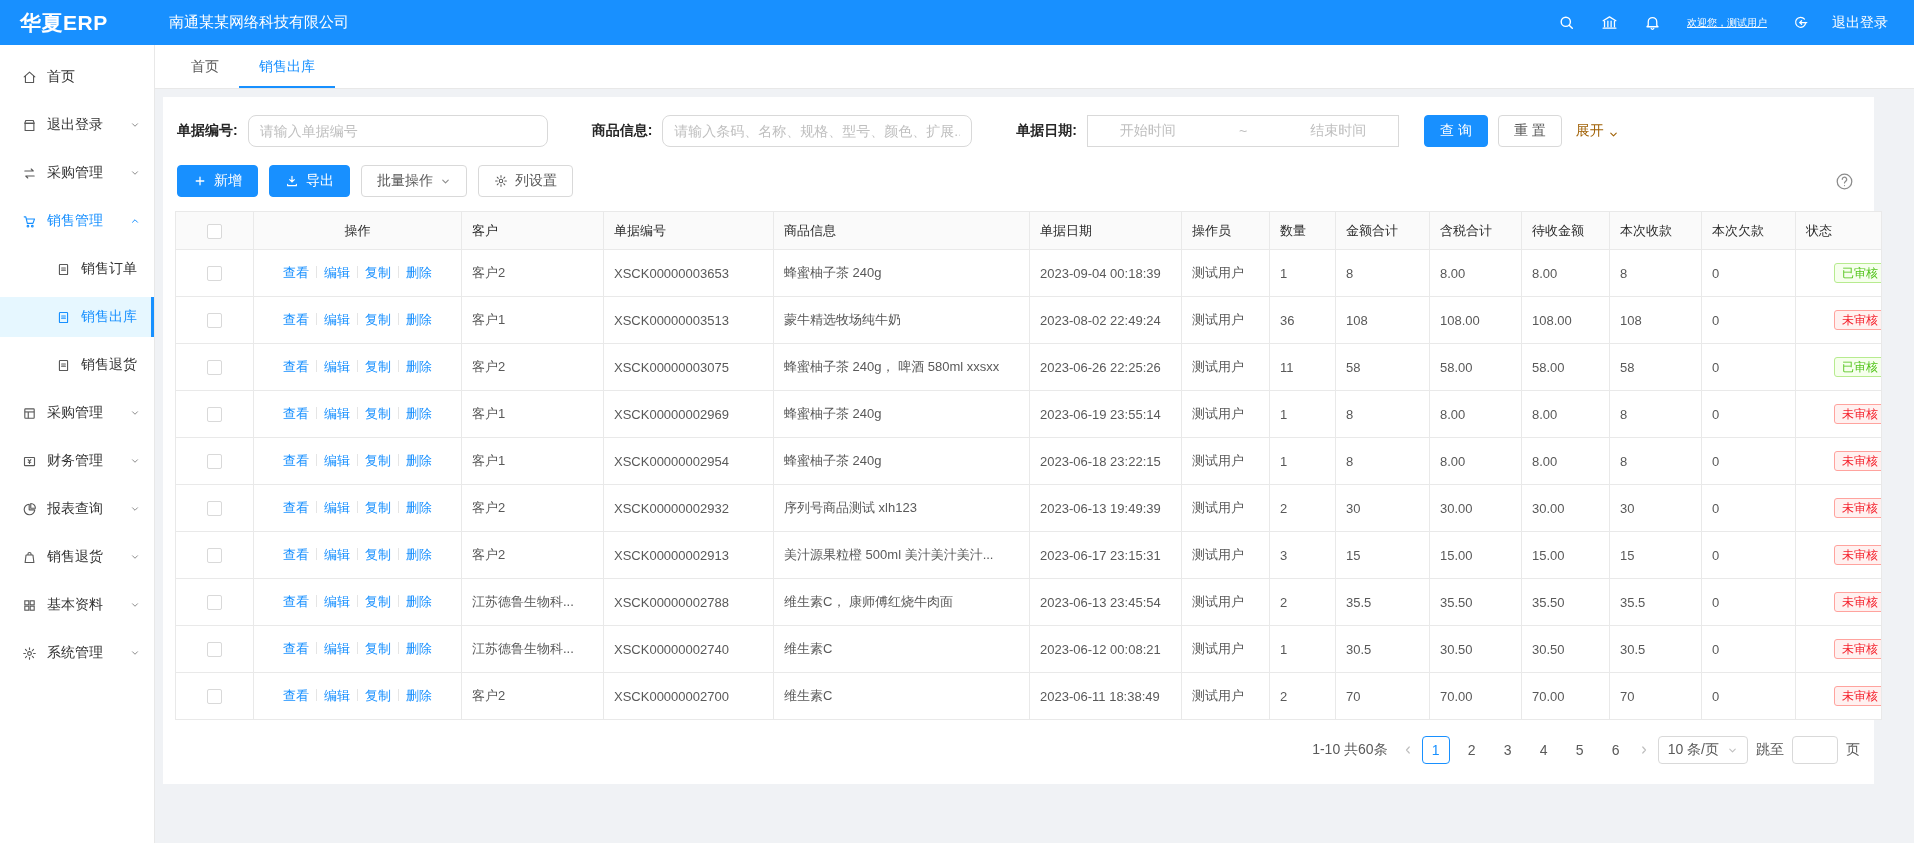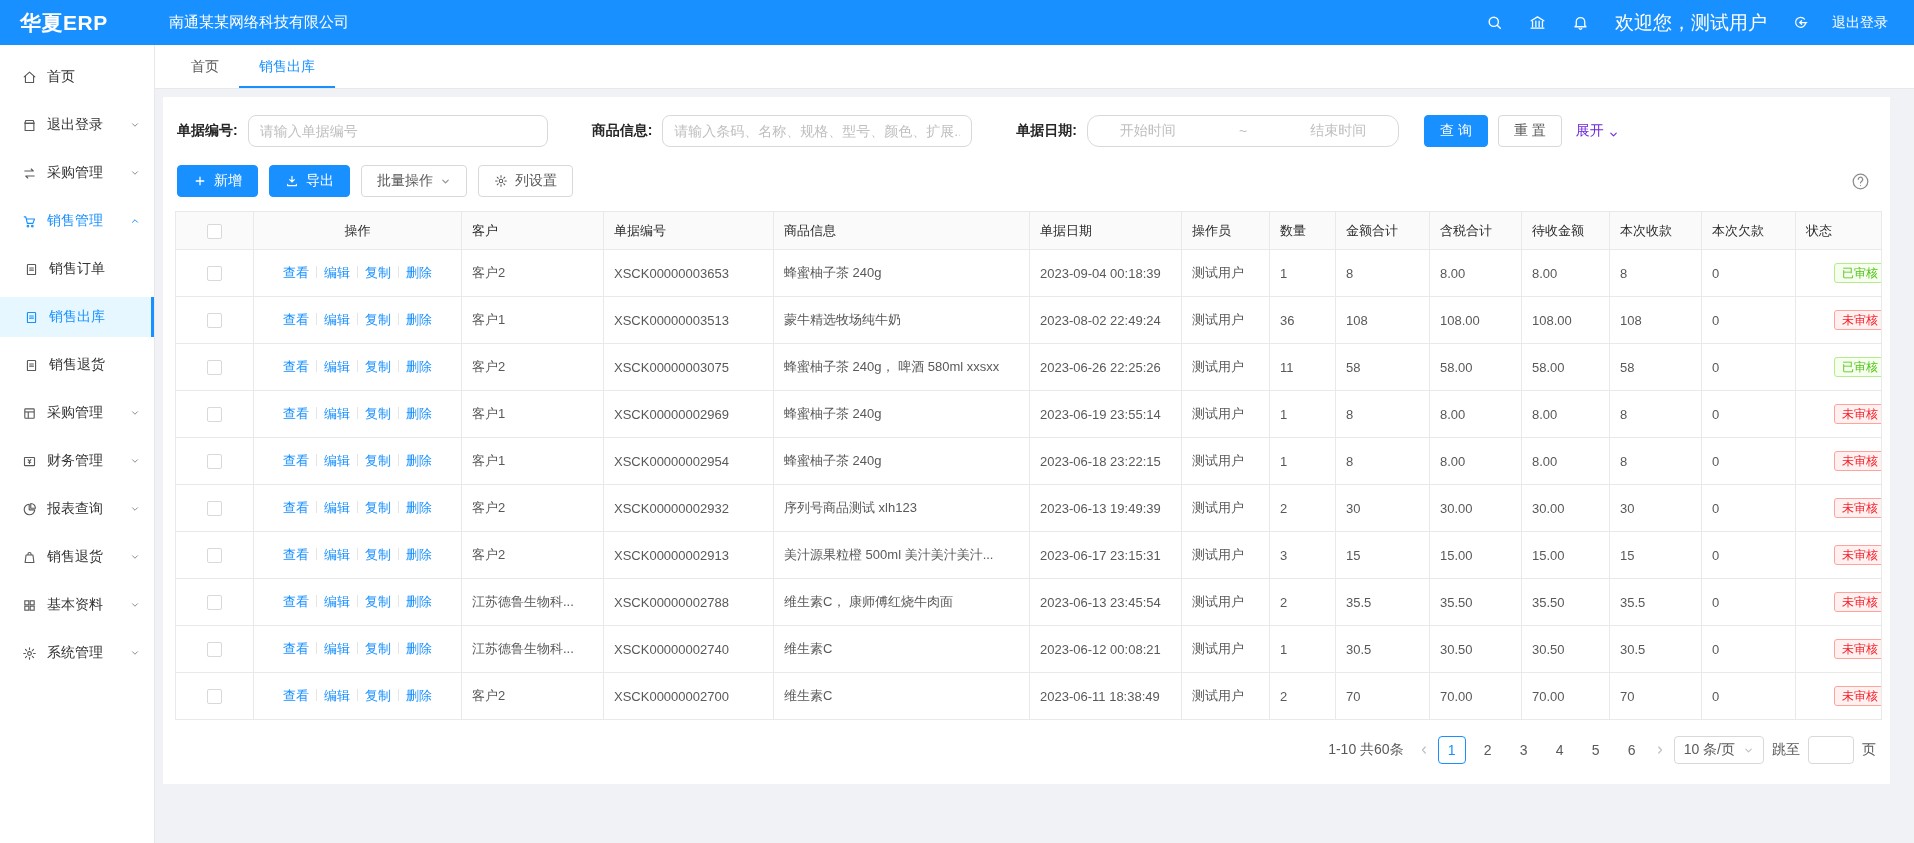--- a/index.html
+++ b/index.html
@@ -8,61 +8,61 @@
   svg{display:block;}
   .app{width:1914px;height:843px;display:flex;flex-direction:column;}
 
   
   .topbar{height:45px;flex:none;background:#1890ff;display:flex;align-items:center;color:#fff;}
   .logo{width:155px;flex:none;padding-left:20px;font-size:21px;font-weight:bold;letter-spacing:.5px;}
   .company{font-size:15px;padding-left:14px;}
   .topbar-right{margin-left:auto;display:flex;align-items:center;gap:26px;padding-right:26px;}
   .tb-icon{width:17px;height:17px;color:#fff;cursor:pointer;}
   .tb-icon svg{width:17px;height:17px;}
-  .welcome{font-size:19px;}
+  .welcome{font-size:10px;text-decoration:underline;}
   .logout{display:flex;align-items:center;gap:24px;font-size:14px;cursor:pointer;}
   .logout .tb-icon{width:15px;height:15px;}
   .logout .tb-icon svg{width:15px;height:15px;}
 
   
   .shell{flex:1;display:flex;overflow:hidden;}
   .sidebar{width:155px;flex:none;background:#fff;border-right:1px solid #e8e8e8;padding-top:12px;overflow:hidden;}
   .side-item,.side-sub{height:40px;margin-bottom:8px;display:flex;align-items:center;padding:0 14px 0 22px;font-size:14px;color:#333;cursor:pointer;}
   .s-icon{width:15px;height:15px;color:#595959;flex:none;}
   .s-icon svg{width:15px;height:15px;}
   .s-label{margin-left:10px;white-space:nowrap;}
   .s-chev{margin-left:auto;width:10px;height:10px;color:#8c8c8c;}
   .s-chev svg{width:10px;height:10px;}
   .side-item.active-parent,.side-item.active-parent .s-icon,.side-item.active-parent .s-chev{color:#1890ff;}
-  .side-sub{padding-left:24px;color:#333;}
+  .side-sub{padding-left:56px;color:#333;}
   .side-sub .s-icon{color:#595959;}
   .side-sub.selected{background:#e6f7ff;border-right:3px solid #1890ff;color:#1890ff;}
   .side-sub.selected .s-icon{color:#1890ff;}
 
   
   .main{flex:1;display:flex;flex-direction:column;background:#f0f2f5;overflow:hidden;}
   .tabstrip{height:44px;flex:none;background:#fff;border-bottom:1px solid #e8e8e8;display:flex;padding-left:16px;}
   .tab{padding:0 20px;line-height:42px;font-size:14px;color:#595959;cursor:pointer;}
   .tab.active{color:#1890ff;border-bottom:2px solid #1890ff;}
-  .content{flex:1;padding:8px 24px 0 8px;overflow:hidden;}
+  .content{flex:1;padding:8px 40px 0 8px;overflow:hidden;}
   .card{background:#fff;padding:16px 12px 20px;}
 
   
   .filter-row{display:flex;align-items:center;margin:2px 0 18px 2px;}
   .f-label{font-weight:bold;color:#262626;margin-right:10px;white-space:nowrap;}
   .f-input{height:32px;border:1px solid #d9d9d9;border-radius:8px;padding:0 11px;font-size:14px;color:#595959;outline:none;background:#fff;}
   .f-input::placeholder{color:#bfbfbf;}
   .w1{width:300px;margin-right:44px;}
   .w2{width:310px;margin-right:44px;}
-  .daterange{width:312px;height:32px;border:1px solid #d9d9d9;border-radius:12px;display:flex;align-items:center;justify-content:space-around;color:#bfbfbf;font-size:14px;background:#fff;cursor:text;}
+  .daterange{width:312px;height:32px;border:1px solid #d9d9d9;border-radius:0;display:flex;align-items:center;justify-content:space-around;color:#bfbfbf;font-size:14px;background:#fff;cursor:text;}
   .btn{height:32px;border:1px solid #d9d9d9;border-radius:4px;background:#fff;color:#595959;font-size:14px;padding:0 15px;display:inline-flex;align-items:center;gap:7px;cursor:pointer;font-family:inherit;}
   .btn.primary{background:#1890ff;border-color:#1890ff;color:#fff;}
   .btn-search{margin-left:25px;}
   .btn-reset{margin-left:10px;}
-  .expand-link{margin-left:14px;color:#6d28d9;display:inline-flex;align-items:flex-end;gap:4px;cursor:pointer;text-decoration:none;font-size:14px;}
+  .expand-link{margin-left:14px;color:#a16207;display:inline-flex;align-items:flex-end;gap:4px;cursor:pointer;text-decoration:none;font-size:14px;}
   .caret{width:11px;height:11px;color:inherit;}
   .caret svg{width:11px;height:11px;}
   .btn .caret{color:#8c8c8c;}
   .b-icon{width:14px;height:14px;}
   .b-icon svg{width:14px;height:14px;}
 
   
   .toolbar{display:flex;align-items:center;gap:11px;margin:0 0 14px 2px;}
   .help{margin-left:auto;margin-right:8px;width:19px;height:19px;color:#8c8c8c;cursor:pointer;}
   .help svg{width:19px;height:19px;}

